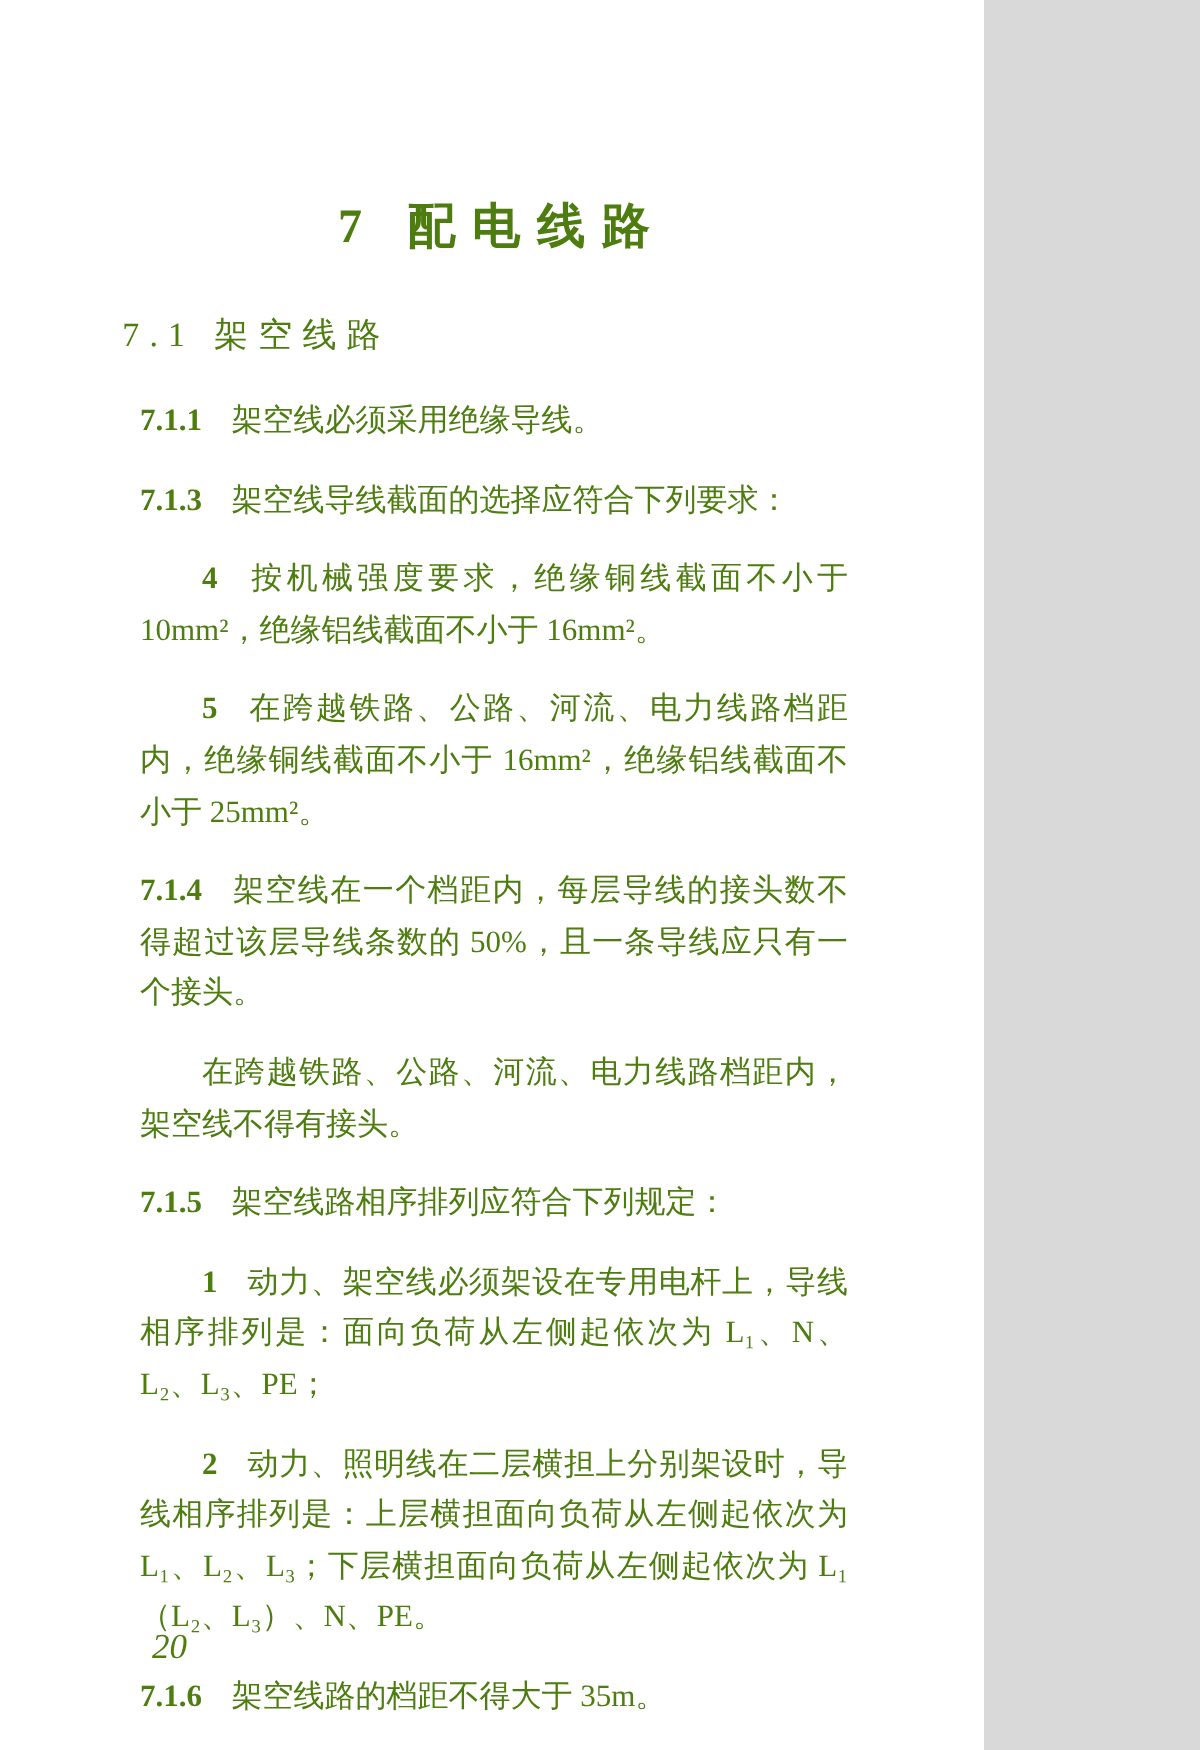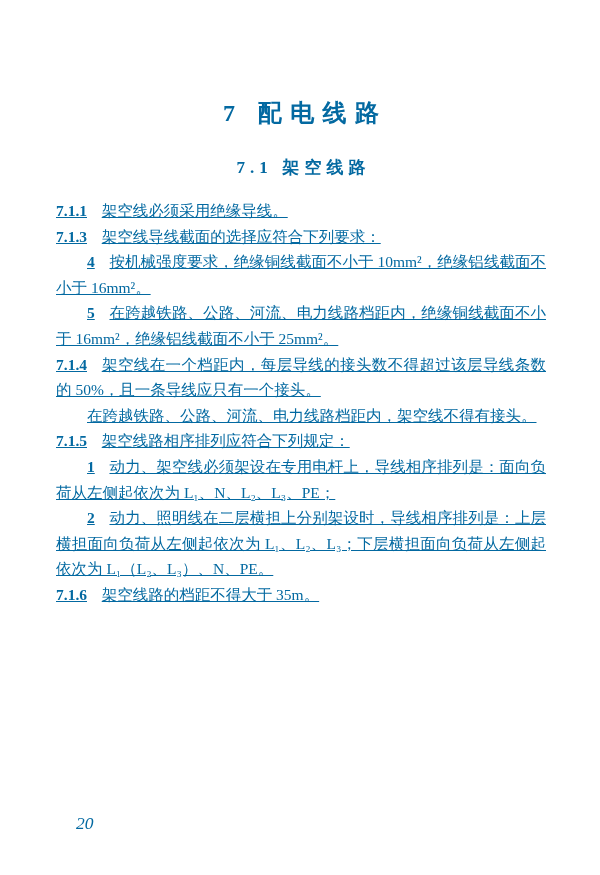--- a/index.html
+++ b/index.html
@@ -1,49 +1,49 @@
 <!DOCTYPE html>
 <html lang="zh"><head>
 <meta charset="utf-8">
 <style>
   html,body{margin:0;padding:0;background:#d9d9d9;}
   .page{
-    width:600px;height:875px;
+    width:492px;height:875px;
     background:#ffffff;
     position:relative;
     box-sizing:border-box;
     padding:97px 54px 0 56px;
     font-family:"Liberation Serif","DejaVu Serif",serif;
-    color:#0369a1;
+    color:#4d7c0f;
     overflow:hidden;
   }
   .chapter-title{
     text-align:center;
     font-size:24px;
     font-weight:700;
     letter-spacing:0.35em;
     text-indent:0.35em;
     margin:0;
     white-space:nowrap;
   }
   .section-title{
-    text-align:center;
+    text-align:left;
     font-size:17px;
-    font-weight:700;
+    font-weight:400;
     letter-spacing:0.3em;
     text-indent:0.3em;
     margin:27px 0 19px 0;
     white-space:nowrap;
   }
   .body-text{
     font-size:15.5px;
     line-height:25.6px;
     text-align:justify;
   }
-  .body-text p{margin:0;text-decoration:underline;}
+  .body-text p{margin:14px;}
   .para.item{text-indent:2em;}
   .label{font-weight:700;padding-right:0.95em;}
   .label:empty{display:none;padding:0;}
   .page-number{
     position:absolute;
     left:76px;
     top:813px;
     font-size:17.5px;
     font-style:italic;
     font-weight:400;

